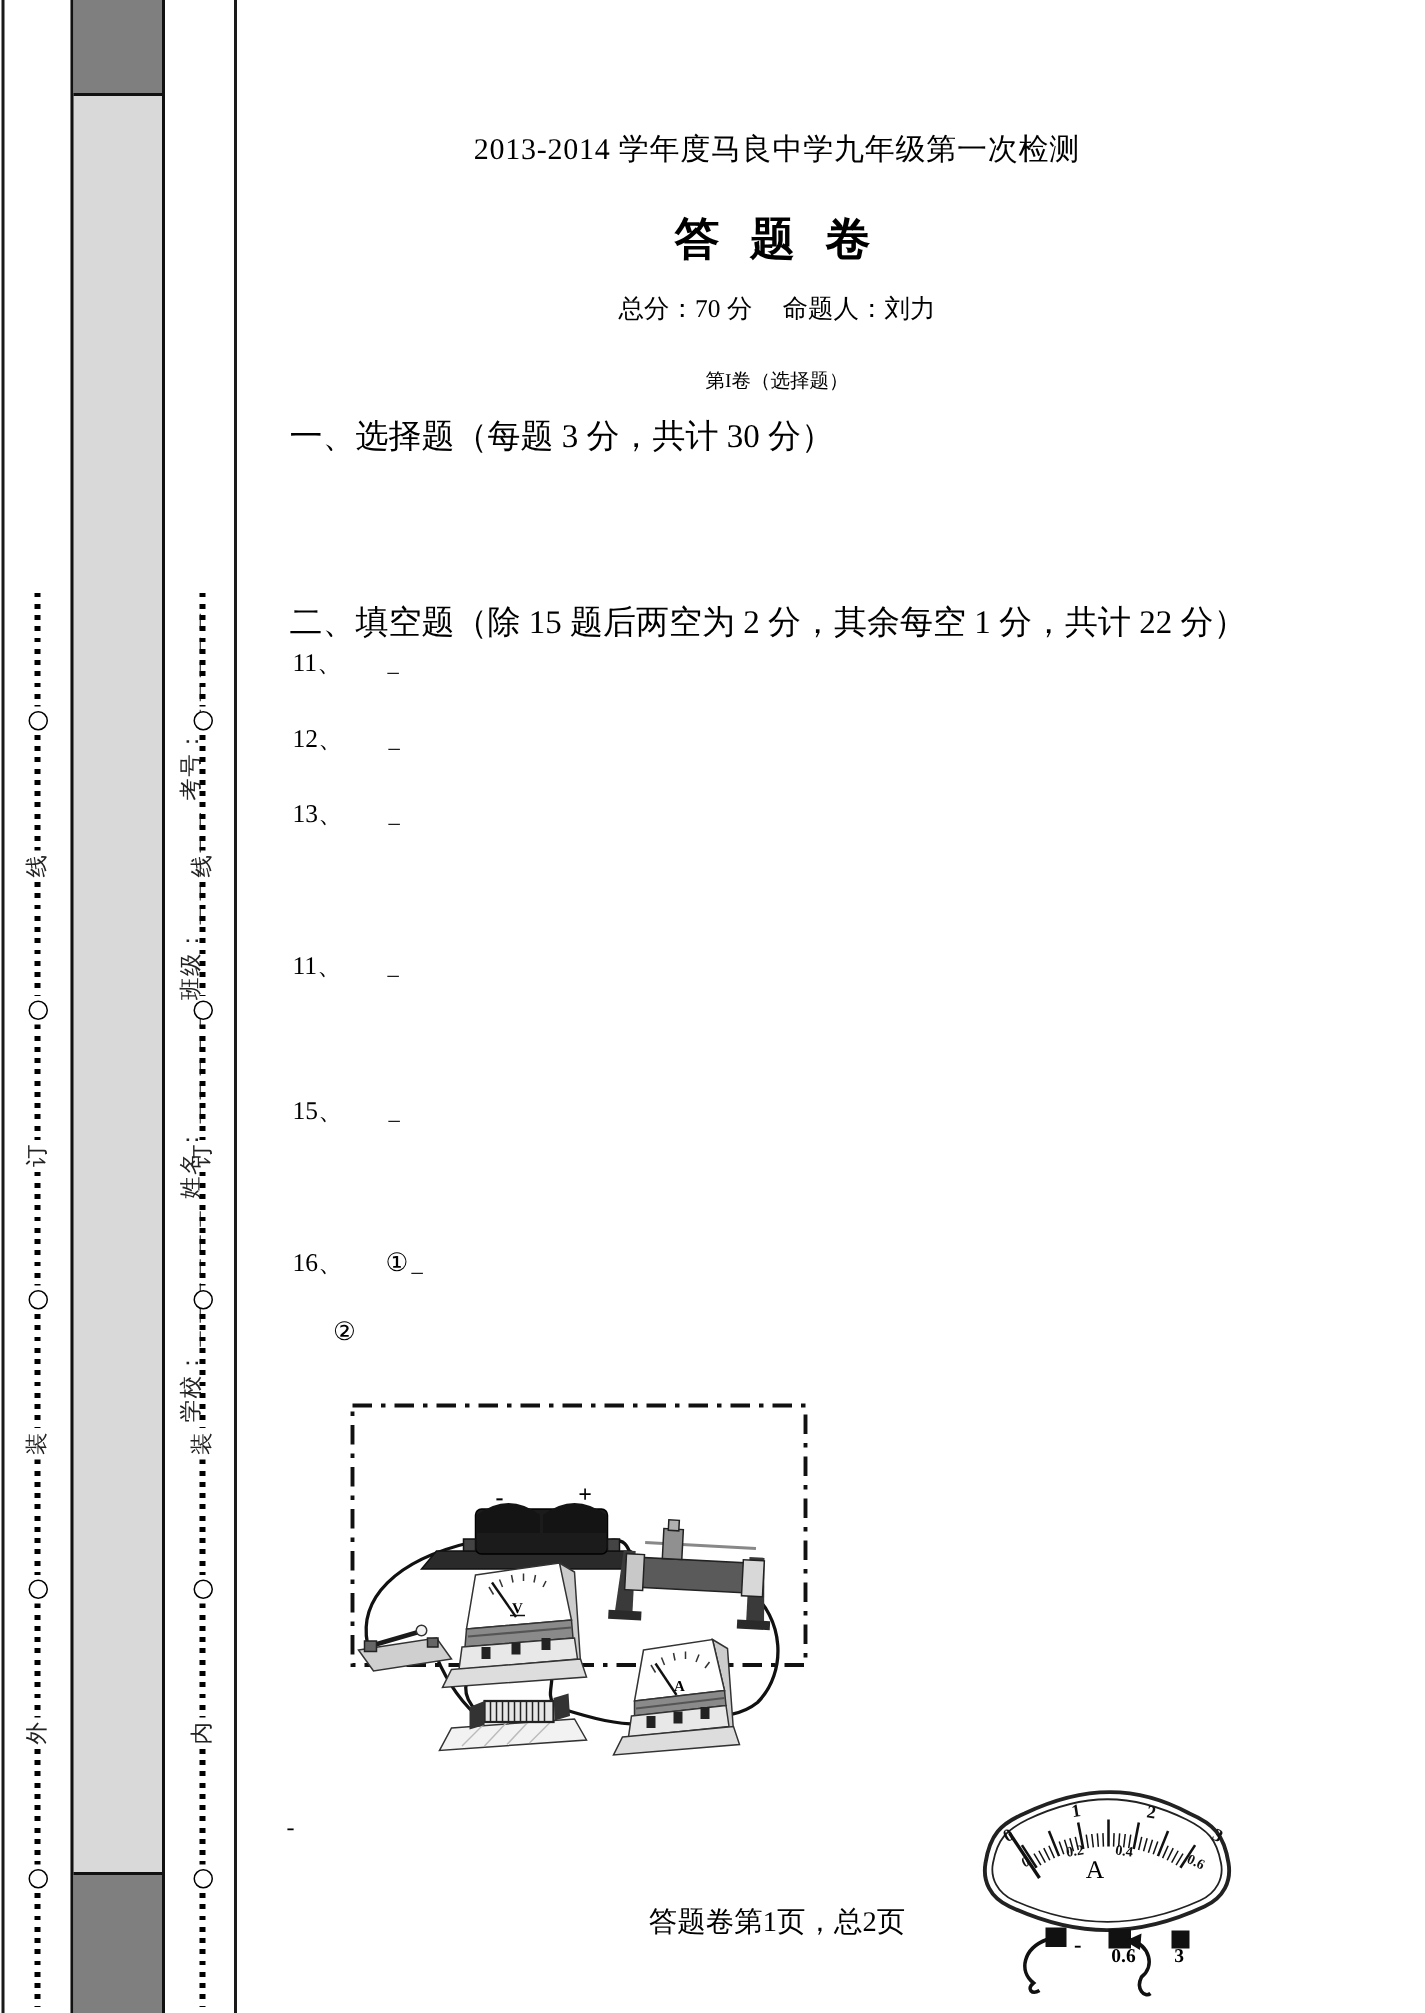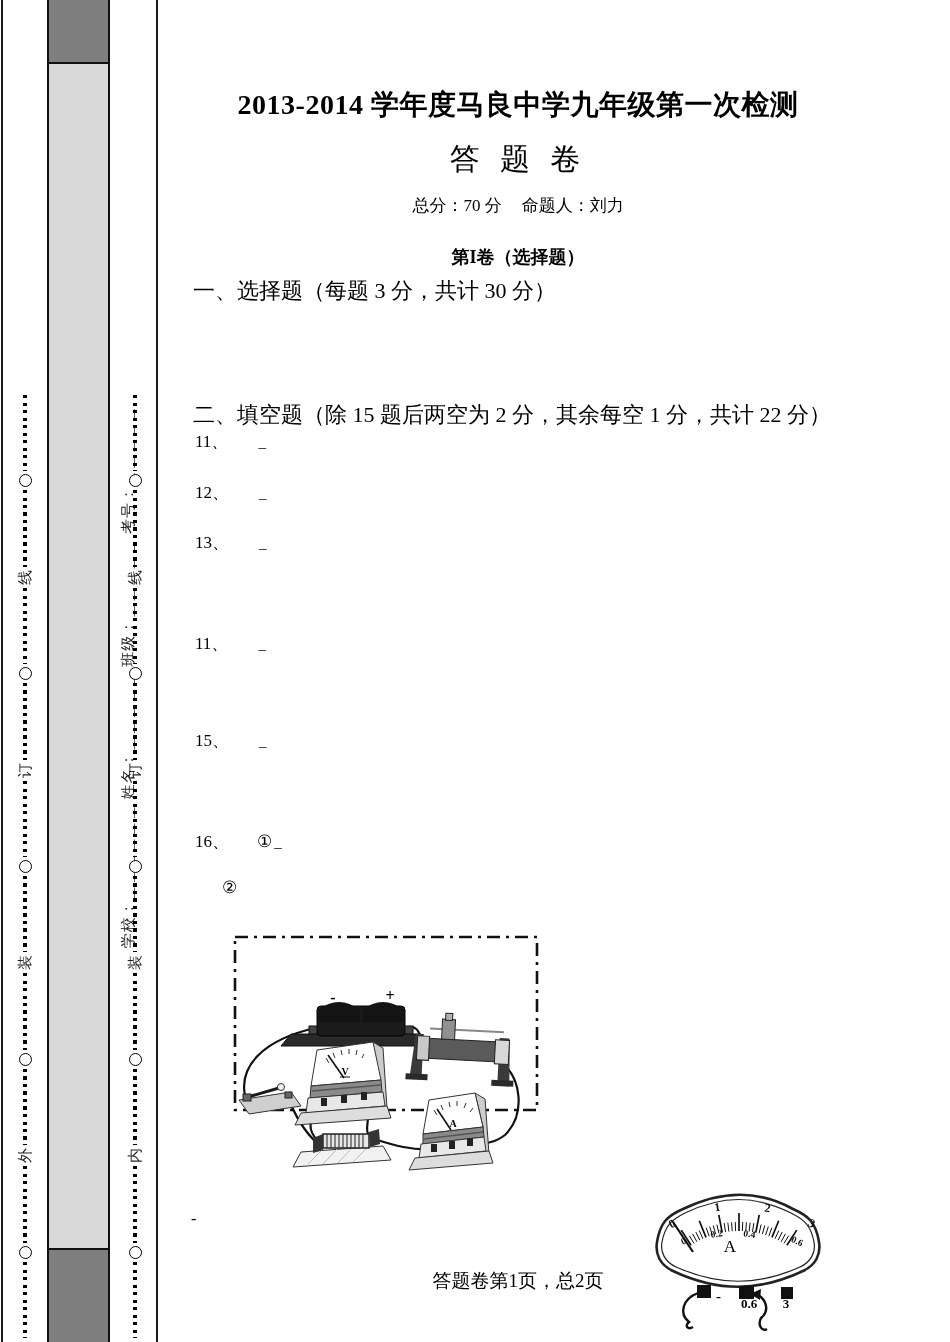--- a/index.html
+++ b/index.html
@@ -20,25 +20,25 @@
   .bind-col{top:393px;bottom:2px;width:16px;display:flex;flex-direction:column;align-items:center}
   .bind-col-outer{left:17px}
   .bind-col-inner{left:127px}
   .bind-dots{flex:1 1 0;width:3.2px;margin:2px 0;
              background-image:repeating-linear-gradient(to bottom,#000 0 3.2px,transparent 3.2px 7.5px)}
   .bind-circle{flex:0 0 auto;width:11px;height:11px;border:1.6px solid #000;border-radius:50%;background:#fff;margin:1px 0}
   .bind-char{flex:0 0 auto;font-size:15px;line-height:17px;transform:rotate(-90deg);color:#222;margin:0}
 
   
   .content-center{left:185px;width:666px;text-align:center}
-  .doc-title{top:86px;font-size:28px;font-weight:bold;letter-spacing:.5px}
-  .doc-subtitle{top:139px;font-size:30px;font-weight:normal;letter-spacing:6px;
+  .doc-title{top:86px;font-size:20px;font-weight:normal;letter-spacing:.5px}
+  .doc-subtitle{top:139px;font-size:30px;font-weight:bold;letter-spacing:6px;
                 font-family:"Liberation Sans","DejaVu Sans",sans-serif}
   .doc-meta{top:194px;left:185px;width:666px;display:flex;justify-content:center;gap:20px;font-size:17px}
-  .part1-header{top:245px;font-size:18px;font-weight:bold}
+  .part1-header{top:245px;font-size:13px;font-weight:normal}
   .sec-heading{font-size:22px;font-weight:normal;left:193px}
   .h-choice{top:276px}
   .h-fill{top:400px}
 
   table.answers{position:absolute;left:185px;top:313px;width:666px;border-collapse:collapse;table-layout:fixed}
   table.answers td{border:1.6px solid #000;height:33px;text-align:center;font-size:17px;padding:0}
   table.answers td.lbl{width:58px;font-size:16px}
 
   .q-item{left:195px;font-size:17px}
   .blank{display:inline-block;margin-left:30px;font-size:15px}

